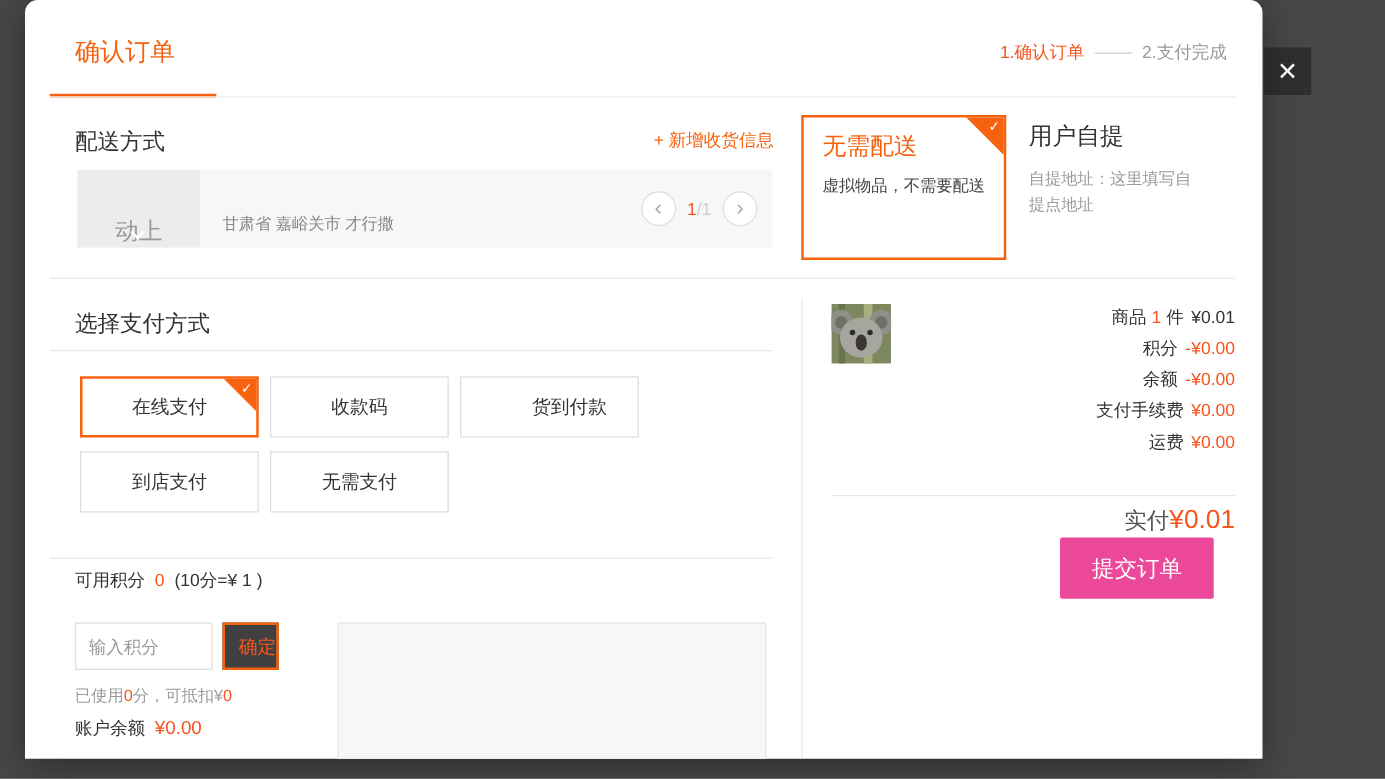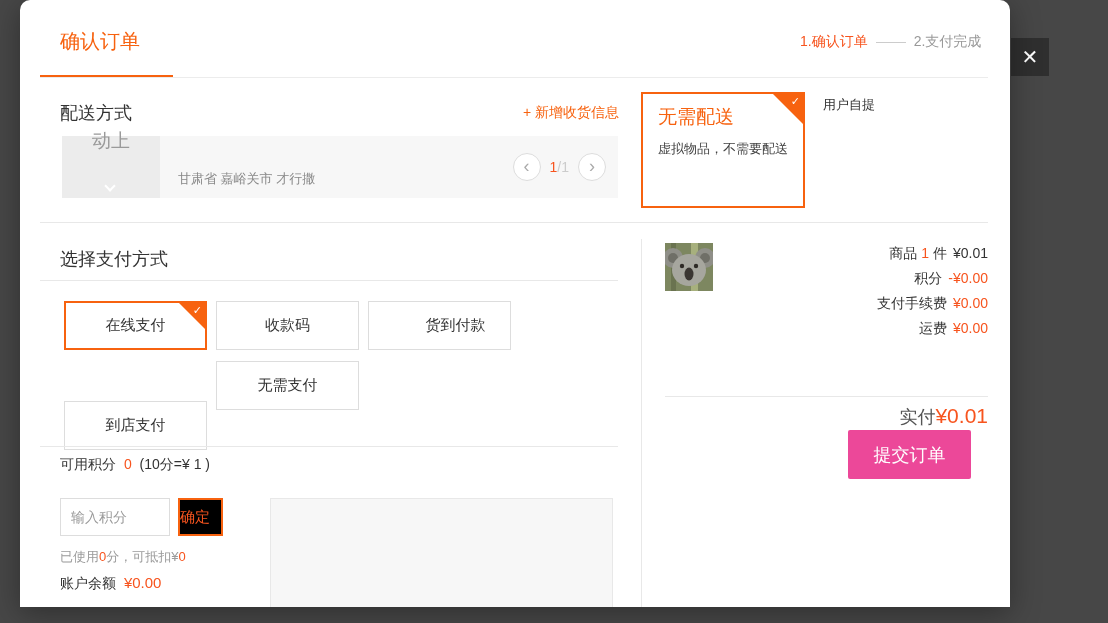--- a/index.html
+++ b/index.html
@@ -29,21 +29,21 @@
   .step-current { font-size:14px; color:#f7541e; }
   .step-dash { width:30px; height:1px; background:#ccc; }
   .step-next { font-size:14px; color:#999; }
 
   
   .sec-delivery-title { position:absolute; left:40px; top:101px; font-size:18px; color:#333; }
   .add-link { position:absolute; left:499px; top:104px; width:100px; font-size:14px; color:#f7620f; cursor:pointer; text-align:right; white-space:nowrap; }
 
   .addr-card { position:absolute; left:42px; top:136px; width:556px; height:62px; background:#f7f7f7; cursor:pointer; }
   .carrier-block { position:absolute; left:0; top:0; width:98px; height:62px; background:#ececec;
-    display:flex; align-items:flex-start; justify-content:center; }
+    display:flex; align-items:flex-end; justify-content:center; }
   .carrier-name { font-size:19px; color:#9a9a9a; margin-top:-8px; }
   .chev-down { position:absolute; left:50%; bottom:8px; width:8px; height:8px; margin-left:-5px;
     border-right:2px solid #fff; border-bottom:2px solid #fff; transform:rotate(45deg); }
   .addr-line1 { position:absolute; left:116px; top:11px; font-size:13px; color:#777; display:flex; align-items:center; }
   .addr-receiver { margin-right:42px; }
   .blur-blob { display:inline-block; width:132px; height:18px; margin-left:6px; background:#fff;
     border-radius:9px; filter:blur(5px); }
   .addr-line2 { position:absolute; left:116px; top:34px; font-size:13px; color:#888; }
   .pager { position:absolute; right:12px; top:0; height:62px; display:flex; align-items:center; gap:9px; }
   .pg-circle { width:28px; height:28px; border:1px solid #ddd; border-radius:50%; background:#fff;
@@ -54,42 +54,42 @@
   
   .opt-card { position:absolute; left:621px; top:92px; width:164px; height:116px; background:#fff;
     border:2px solid #f7620f; cursor:pointer; }
   .opt-title { position:absolute; left:15px; top:10px; font-size:19px; color:#f7620f; }
   .opt-desc { position:absolute; left:15px; top:46px; font-size:13px; color:#444; width:135px; }
   .corner { position:absolute; top:0; right:0; width:0; height:0;
     border-top:30px solid #f7620f; border-left:30px solid transparent; }
   .corner-sm { border-top-width:26px; border-left-width:26px; }
   .corner-check { position:absolute; top:1px; right:3px; color:#fff; font-size:11px; }
 
-  .opt-pickup-title { position:absolute; left:803px; top:96px; font-size:13px; color:#333; cursor:pointer; }
+  .opt-pickup-title { position:absolute; left:803px; top:96px; font-size:19px; color:#333; cursor:pointer; }
   .opt-pickup-desc { position:absolute; left:803px; top:132px; width:138px; font-size:13px; color:#9b9b9b; line-height:21px; }
 
   .main-divider { position:absolute; left:20px; top:222px; width:948px; height:1px; background:#e8e8e8; }
 
   
   .sec-pay-title { position:absolute; left:40px; top:247px; font-size:18px; color:#333; }
   .pay-divider { position:absolute; left:20px; top:280px; width:578px; height:1px; background:#e8e8e8; }
   .pay-btn { position:absolute; width:143px; height:49px; background:#fff; border:1px solid #ddd;
     font-size:15px; color:#333; display:flex; align-items:center; justify-content:center; cursor:pointer; }
   .pay-btn.selected { border:2px solid #f7620f; }
   .pb0 { left:44px;  top:301px; } .pb1 { left:196px; top:301px; } .pb2 { left:348px; top:301px;padding-left:32px; }
-  .pb3 { left:44px;  top:361px;margin-top:40px; } .pb4 { left:196px; top:361px; }
+  .pb3 { left:44px;  top:361px; } .pb4 { left:196px; top:361px; }
 
   .points-divider { position:absolute; left:20px; top:446px; width:578px; height:1px; background:#e8e8e8; }
   .points-line { position:absolute; left:40px; top:456px; font-size:14px; color:#333; }
   .orange { color:#f7541e; }
   .points-input { position:absolute; left:40px; top:498px; width:110px; height:38px; border:1px solid #ddd;
     background:#fff; padding:0 10px; font-size:14px; color:#333; outline:none; font-family:inherit; }
   .points-input::placeholder { color:#9a9a9a; }
-  .confirm-btn { position:absolute; left:158px; top:498px; width:45px; height:38px; background:#000000;
-    border:2px solid #f7620f; color:#f7541e; font-size:15px; display:flex; align-items:center; justify-content:flex-start; cursor:pointer; }
+  .confirm-btn { position:absolute; left:158px; top:498px; width:45px; height:38px; background:#404040;
+    border:2px solid #f7620f; color:#f7541e; font-size:15px; display:flex; align-items:center; justify-content:flex-end; cursor:pointer; }
   .used-line { position:absolute; left:40px; top:548px; font-size:13px; color:#9b9b9b; }
   .balance-line { position:absolute; left:40px; top:574px; font-size:14px; color:#333; }
   .balance-val { font-size:15px; margin-left:4px; }
 
   .msg-label { position:absolute; left:250px; top:456px; width:343px; text-align:center; font-size:14px; color:#333; }
   .msg-area { position:absolute; left:250px; top:498px; width:343px; height:140px; background:#f7f7f7;
     border:1px solid #e8e8e8; resize:none; outline:none; font-family:inherit; }
 
   
   .v-divider { position:absolute; left:621px; top:239px; width:1px; height:368px; background:#e8e8e8; }
@@ -150,20 +150,21 @@
     </div>
   </div>
 
   <div class="opt-card">
     <span class="opt-title">无需配送</span>
     <span class="opt-desc">虚拟物品，不需要配送</span>
     <span class="corner"></span>
     <span class="corner-check">✓</span>
   </div>
   <div class="opt-pickup-title">用户自提</div>
+  <div class="opt-pickup-desc">自提地址：这里填写自提点地址</div>
 
   <div class="main-divider"></div>
 
   <div class="sec-pay-title">选择支付方式</div>
   <div class="pay-divider"></div>
 
   <div class="pay-btn pb0 selected">
     <span>在线支付</span>
     <span class="corner corner-sm"></span>
     <span class="corner-check">✓</span>
@@ -221,20 +222,23 @@
   </div>
 
   <div class="sum-rows">
     <div class="sum-row">
       <span>商品</span><span class="sum-qty">1</span><span>件</span><span class="val-dark">¥0.01</span>
     </div>
     <div class="sum-row">
       <span>积分</span><span class="val-orange">-¥0.00</span>
     </div>
     <div class="sum-row">
+      <span>余额</span><span class="val-orange">-¥0.00</span>
+    </div>
+    <div class="sum-row">
       <span>支付手续费</span><span class="val-orange">¥0.00</span>
     </div>
     <div class="sum-row">
       <span>运费</span><span class="val-orange">¥0.00</span>
     </div>
   </div>
 
   <div class="sum-divider"></div>
 
   <div class="total-line">

